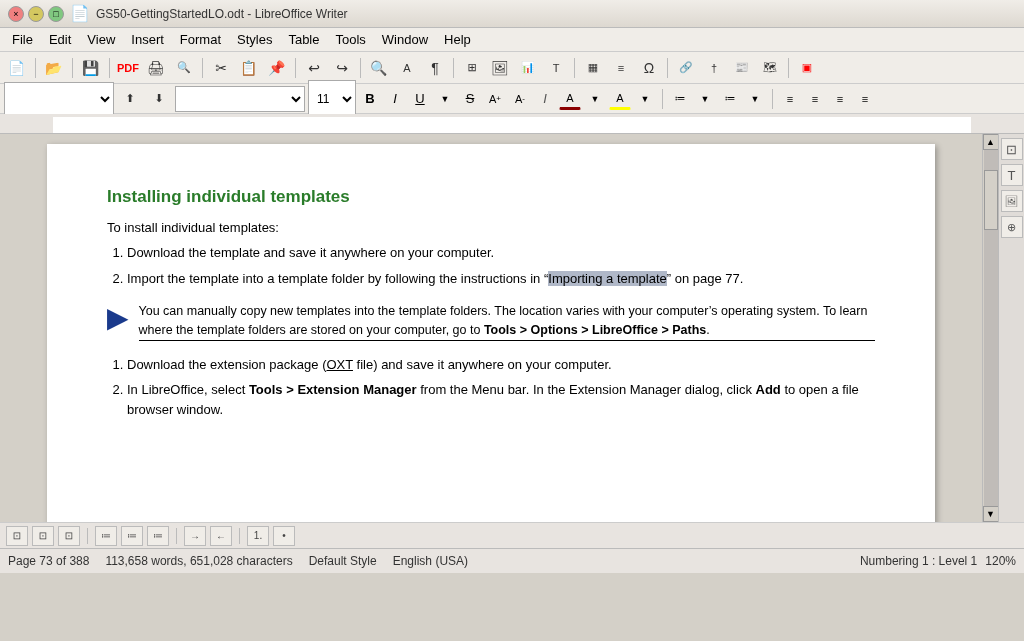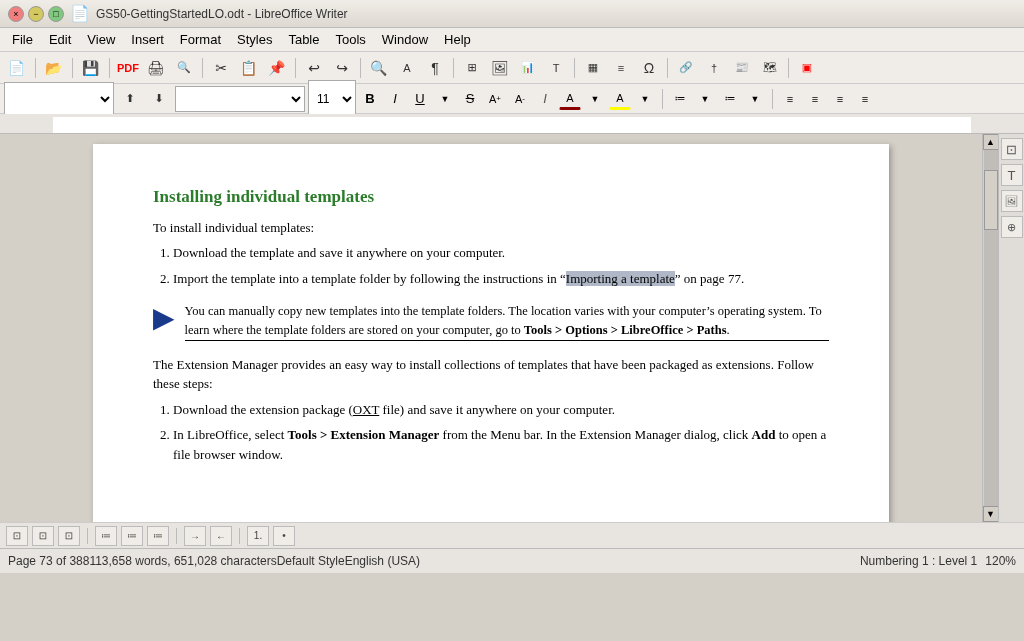--- a/index.html
+++ b/index.html
@@ -168,26 +168,26 @@
       border: 1px solid #bbb;
       background: #f0ede8;
       display: flex; align-items: center; justify-content: center;
       font-size: 11px; cursor: pointer;
       color: #555;
     }
 
     
     .page {
       background: white;
-      width: 796px;
+      width: 888px;
       min-height: 480px;
       margin: 0 auto;
       padding: 30px 60px;
       box-shadow: 2px 2px 6px rgba(0,0,0,0.3);
-      font-family: Liberation Serif, serif;
+      font-family: Liberation Sans, sans-serif;
       font-size: 13px;
       line-height: 1.5;
       color: #000;
     }
 
     .section-heading {
       color: #2a7c2a;
       font-size: 17px;
       font-weight: bold;
       margin-bottom: 8px;
@@ -231,20 +231,21 @@
     
     .statusbar {
       height: 22px;
       background: #e8e4e0;
       border-top: 1px solid #bbb;
       display: flex;
       align-items: center;
       padding: 12px 8px;
       font-size: 12px;
       color: #333;
+      gap: 16px;
       position: relative;
     }
     .statusbar-right {
       position: absolute; right: 8px;
       display: flex; align-items: center; gap: 8px;
     }
 
     
     .bottom-toolbar {
       height: 26px;
@@ -394,21 +395,20 @@
       <div class="tip-box">
         <div class="tip-arrow">▶</div>
         <div class="tip-content">
           <div class="tip-text">
             You can manually copy new templates into the template folders. The location varies with your computer’s operating system. To learn where the template folders are stored on your computer, go to <span class="bold">Tools &gt; Options &gt; LibreOffice &gt; Paths</span>.
           </div>
         </div>
       </div>
 
 
-      <div class="para">The Extension Manager provides an easy way to install collections of templates that have been packaged as extensions. Follow these steps:</div>
 
       <ol class="numbered-list">
         <li>
           <span>Download the extension package (<span class="underline-text">OXT</span> file) and save it anywhere on your computer.</span>
         </li>
         <li>
           <span>In LibreOffice, select <span class="bold">Tools &gt; Extension Manager</span> from the Menu bar. In the Extension Manager dialog, click <span class="bold">Add</span> to open a file browser window.</span>
         </li>
       </ol>
     </div>

